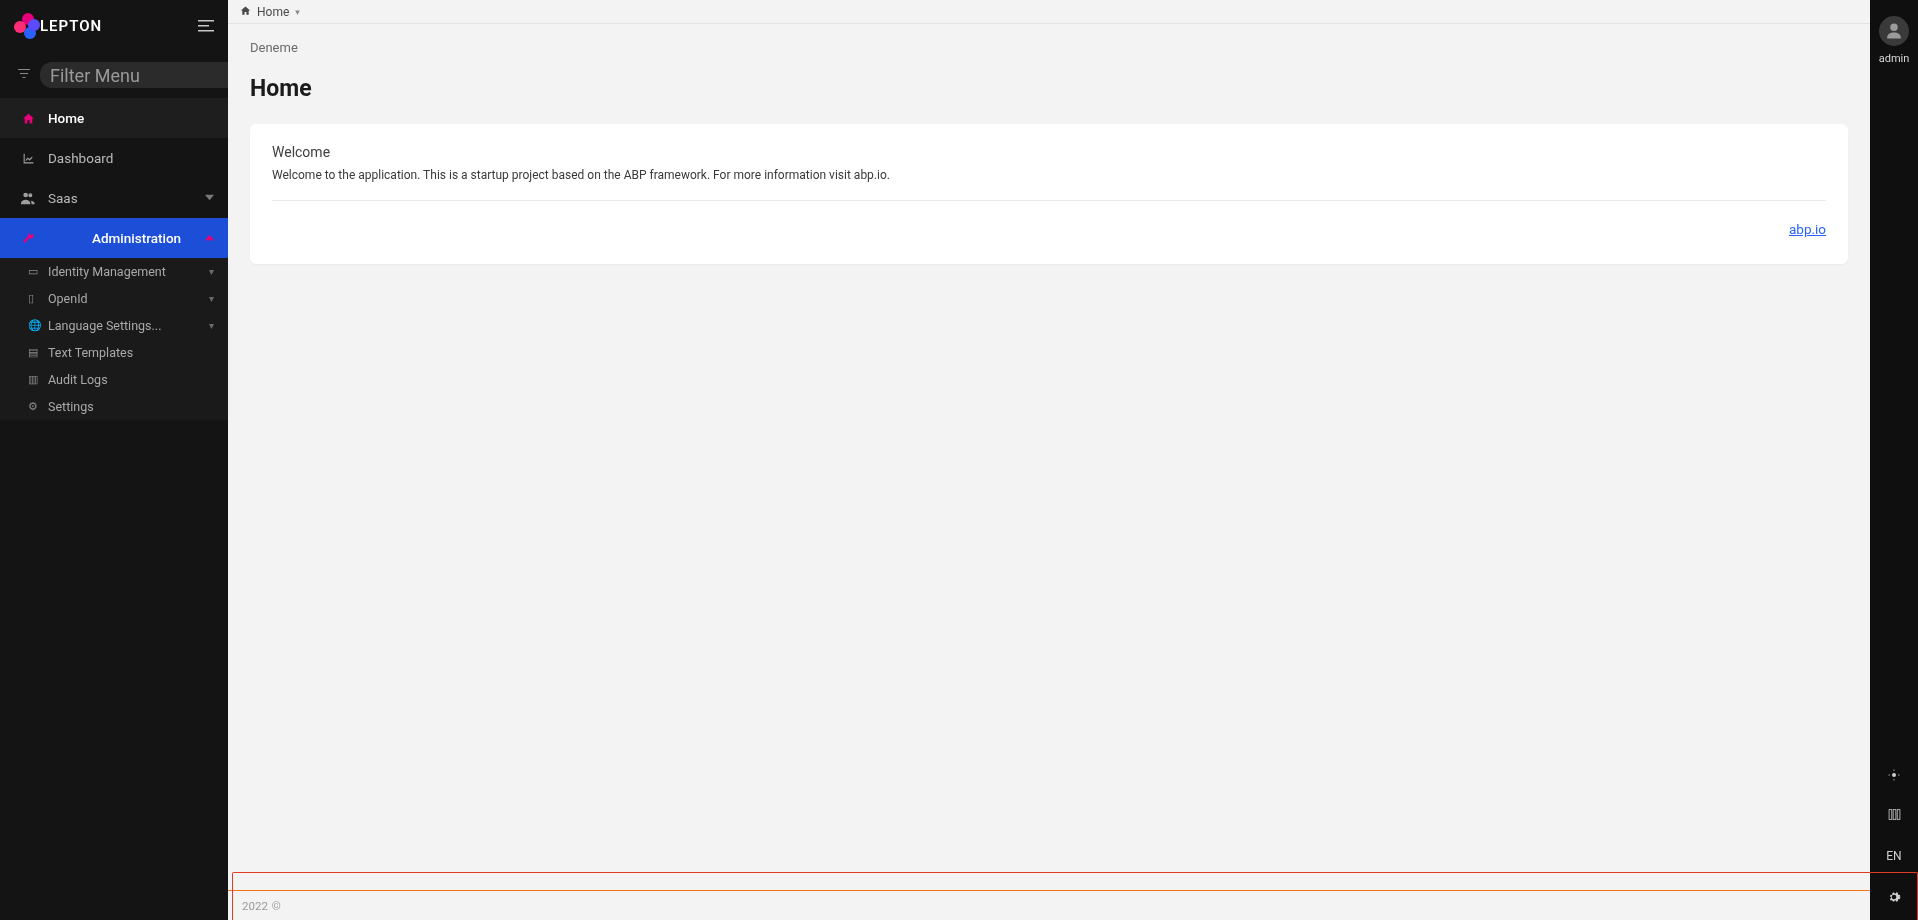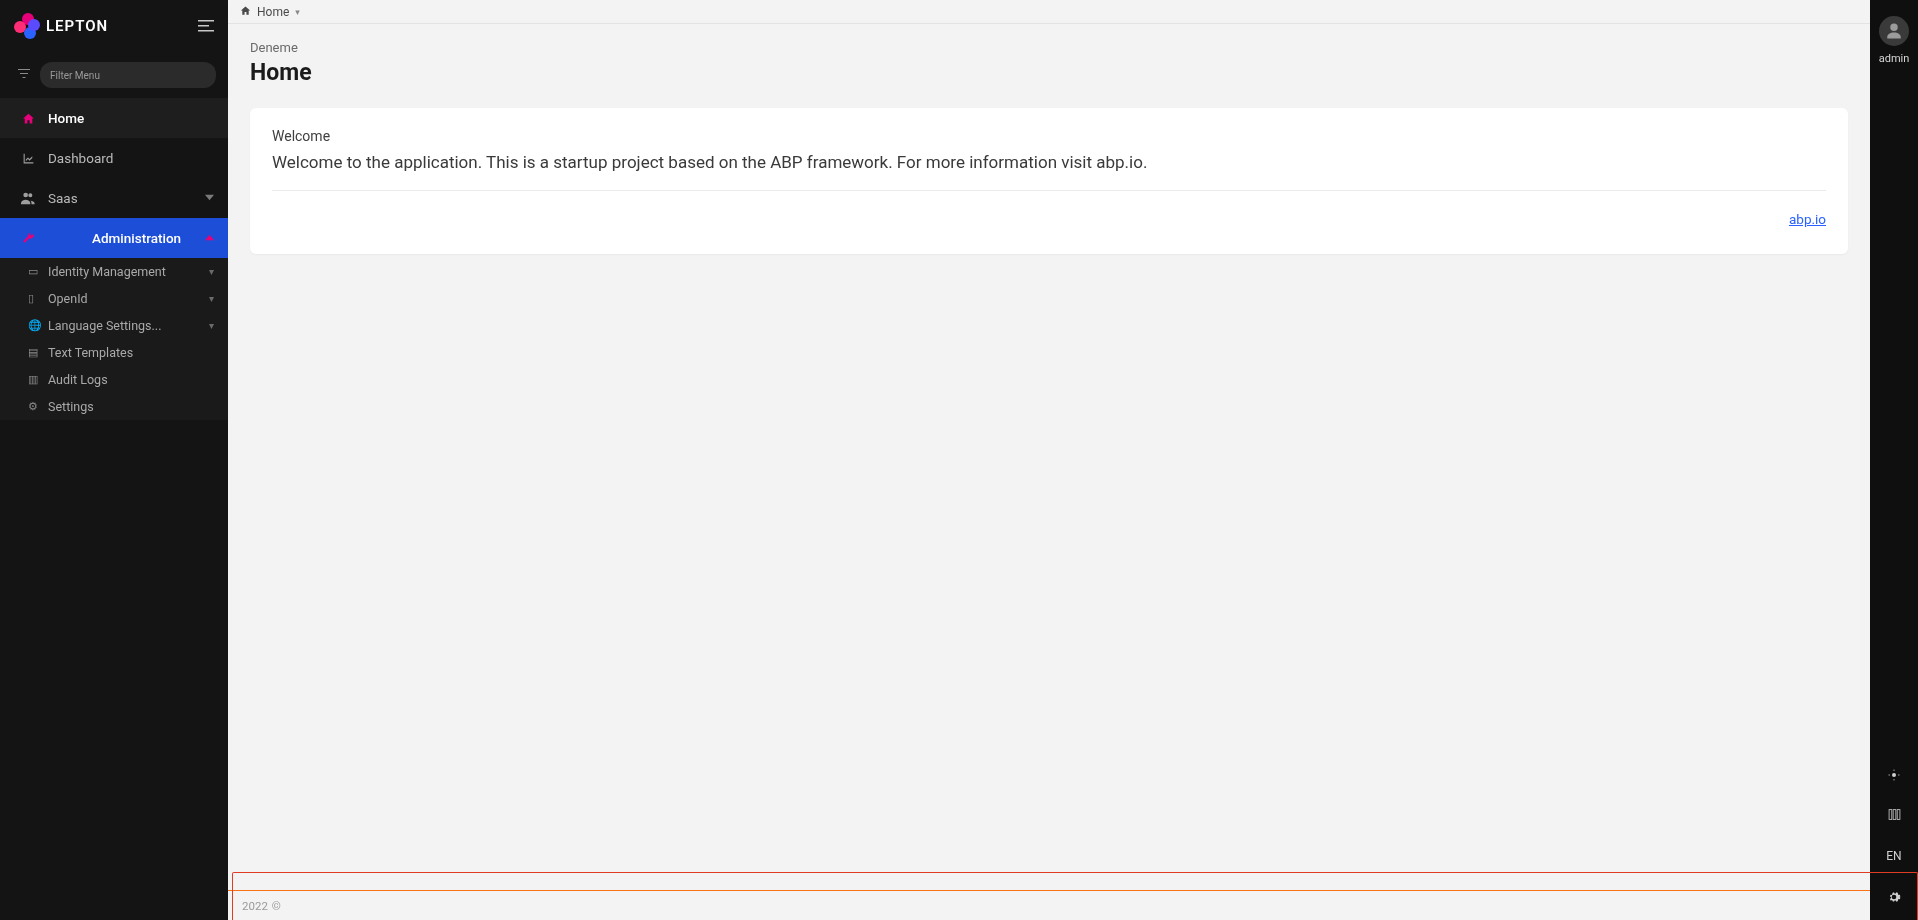--- a/index.html
+++ b/index.html
@@ -1,33 +1,33 @@
 <!DOCTYPE html>
 <html><head>
   <meta charset="utf-8">
   <style>
     * { margin: 0; padding: 0; box-sizing: border-box; font-family: -apple-system, BlinkMacSystemFont, "Segoe UI", Roboto, Helvetica, Arial, sans-serif; }
     body { background: #f4f4f5; color: #111; width: 1918px; height: 920px; overflow: hidden; position: relative; }
 
     
     .sidebar { position: absolute; left: 0; top: 0; width: 228px; height: 920px; background: #141414; color: #d0d0d0; display: flex; flex-direction: column; }
     .brand { display: flex; align-items: center; height: 52px; padding: 0 14px; justify-content: space-between; }
-    .brand-left { display: flex; align-items: center; gap: 6px; }
+    .brand-left { display: flex; align-items: center; gap: 0; }
     .brand-logo { width: 26px; height: 26px; position: relative; }
     .brand-logo::before, .brand-logo::after, .brand-logo .p1, .brand-logo .p2 { content: ''; position: absolute; width: 12px; height: 12px; border-radius: 50%; }
     .brand-logo::before { background: #e6007a; top: 0; left: 8px; }
     .brand-logo::after  { background: #ff2d75; top: 8px; left: 0; }
     .brand-logo .p1     { background: #2962ff; top: 14px; left: 10px; }
     .brand-logo .p2     { background: #5b4bff; top: 6px; left: 14px; }
     .brand-name { font-weight: 600; letter-spacing: 1px; font-size: 15px; color: #fff; }
     .collapse-btn { color: #bbb; font-size: 16px; cursor: pointer; }
 
     .filter-row { display: flex; align-items: center; padding: 10px 12px 10px 18px; gap: 10px; }
     .filter-icon { color: #8a8a8a; font-size: 12px; }
-    .filter-input { flex: 1; background: #2b2b2b; border: none; border-radius: 12px; height: 26px; padding: 0 10px; color: #c9c9c9; font-size: 10px; outline: none; }
+    .filter-input { flex: 1; background: #2b2b2b; border: none; border-radius: 12px; height: 26px; padding: 0 10px; color: #c9c9c9; font-size: 18px; outline: none; }
     .filter-input::placeholder { color: #9a9a9a; }
 
     .nav { list-style: none; }
     .nav li { display: flex; align-items: center; height: 40px; padding: 0 18px; font-size: 13.5px; color: #b9b9b9; cursor: pointer; position: relative; }
     .nav li .icon { width: 20px; display: inline-flex; justify-content: center; margin-right: 10px; font-size: 13px; }
     .nav li .chev { position: absolute; right: 14px; font-size: 11px; color: #7a7a7a; }
     .nav li.active { background: #1e1e1e; color: #fff; font-weight: 500; }
     .nav li.active .icon { color: #e6007a; }
     .nav li.open-parent { background: #1d4ed8; color: #fff; font-weight: 500; gap: 44px; }
     .nav li.open-parent .icon { color: #e6007a; }
@@ -46,26 +46,26 @@
     .rail-btn { width: 48px; height: 40px; display: flex; align-items: center; justify-content: center; font-size: 14px; color: #cfcfcf; cursor: pointer; }
     .rail-btn.last { height: 44px; }
 
     
     .main { position: absolute; left: 228px; top: 0; right: 48px; height: 920px; background: #f3f3f4; border-radius: 6px 0 0 0; overflow: hidden; }
     .crumbbar { height: 24px; display: flex; align-items: center; padding: 0 12px; font-size: 12px; color: #4a4a4a; border-bottom: 1px solid #e3e3e6; background: #f3f3f4; }
     .crumbbar .home-ic { margin-right: 6px; font-size: 11px; }
     .crumbbar .dd { margin-left: 6px; font-size: 9px; color: #888; }
 
     .headerblock { padding: 16px 22px 10px 22px; }
-    .tenant { font-size: 13px; color: #6b6b6b; margin-bottom: 4px; }
+    .tenant { font-size: 13px; color: #6b6b6b; margin-bottom: 20px; }
     .pagetitle { font-size: 23px; font-weight: 700; color: #1b1b1b; }
 
     .card { margin: 12px 22px 0 22px; background: #fff; border-radius: 6px; box-shadow: 0 1px 2px rgba(0,0,0,0.04); padding: 20px 22px 26px 22px; }
     .card-title { font-size: 14px; color: #404040; margin-bottom: 8px; }
-    .card-body { font-size: 17px; color: #3a3a3a; padding-bottom: 18px; border-bottom: 1px solid #eaeaea; }
+    .card-body { font-size: 12px; color: #3a3a3a; padding-bottom: 18px; border-bottom: 1px solid #eaeaea; }
     .card-link { text-align: right; margin-top: 18px; }
     .card-link a { font-size: 13.5px; color: #2962ff; text-decoration: underline; }
 
     .footer { position: absolute; left: 0; right: 0; bottom: 0; height: 30px; display: flex; align-items: center; padding: 0 14px; font-size: 11.5px; color: #9a9a9a; border-top: 1px solid #f97316; background: #f3f3f4; }
     .footer .copy { margin-left: 4px; }
 
     
     .overlay-box { position: absolute; left: 232px; right: 0; bottom: 0; height: 48px; border: 1px solid #e03b24; border-bottom: none; border-radius: 2px 2px 0 0; pointer-events: none; }
   </style>
 </head>

